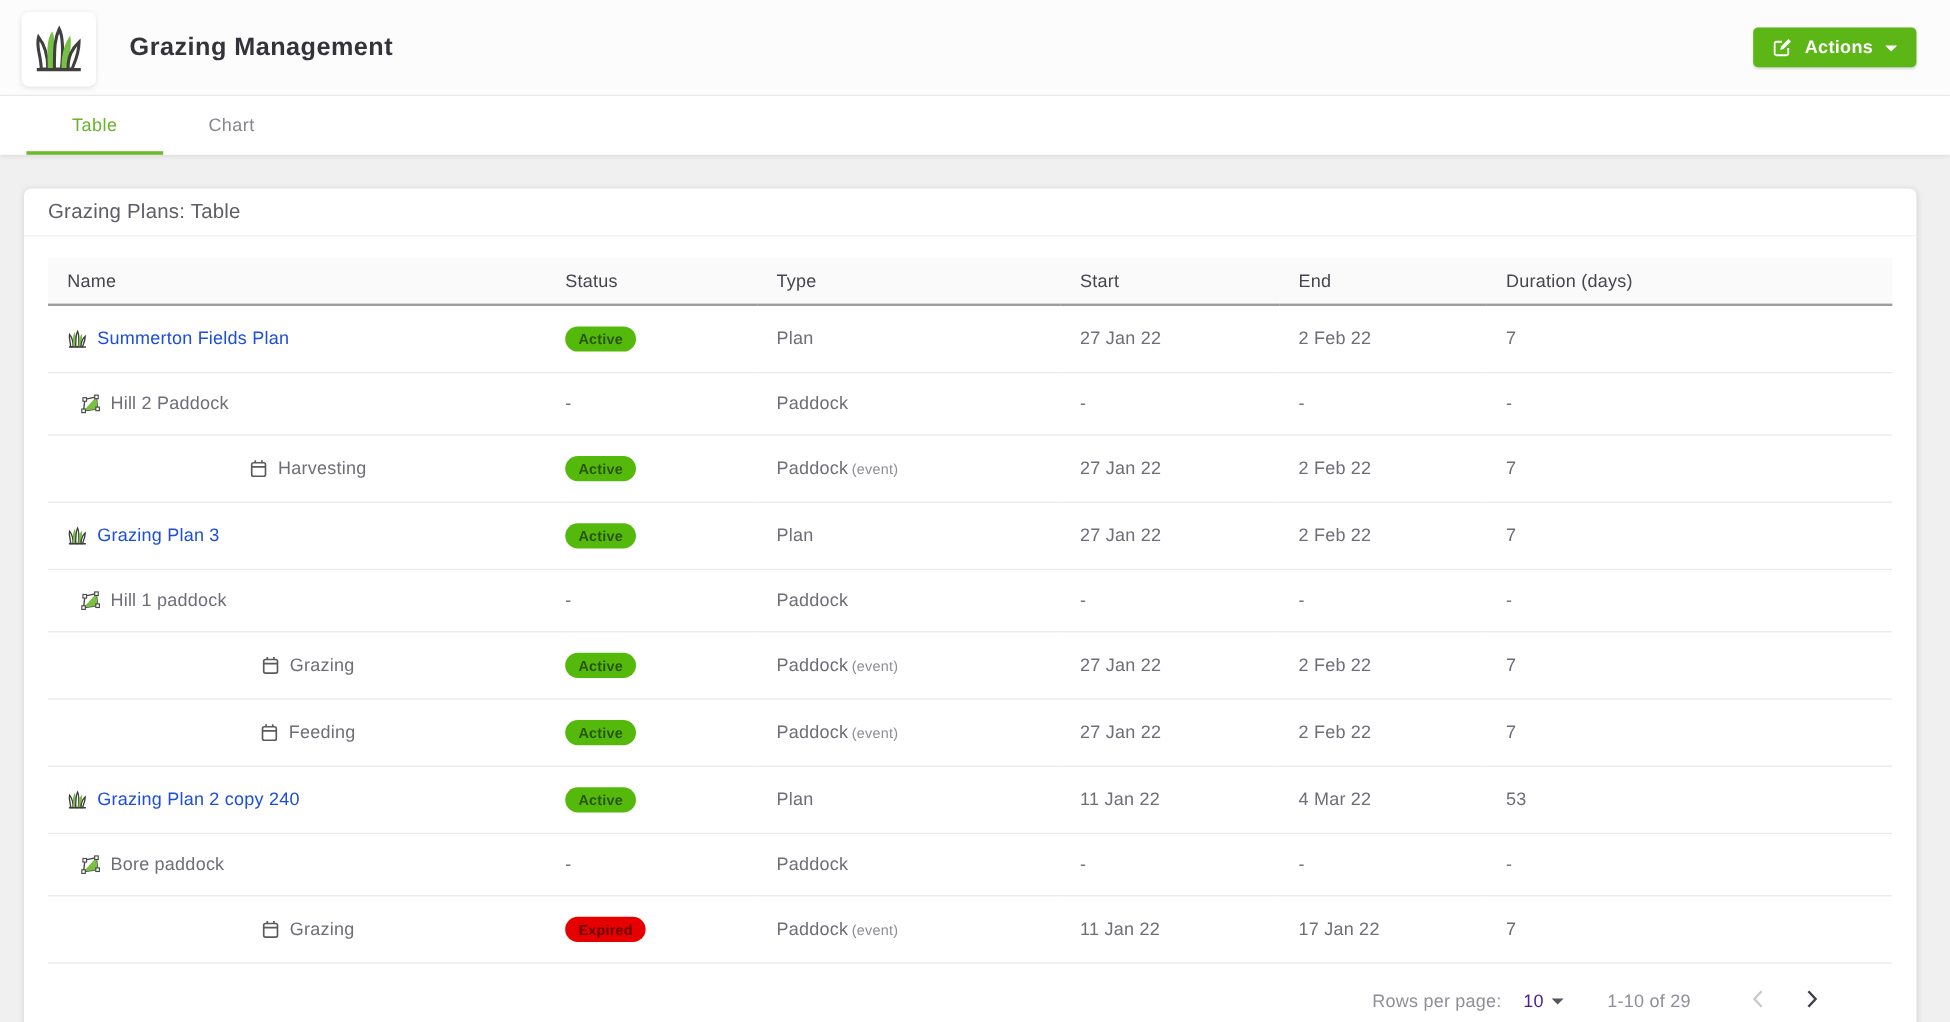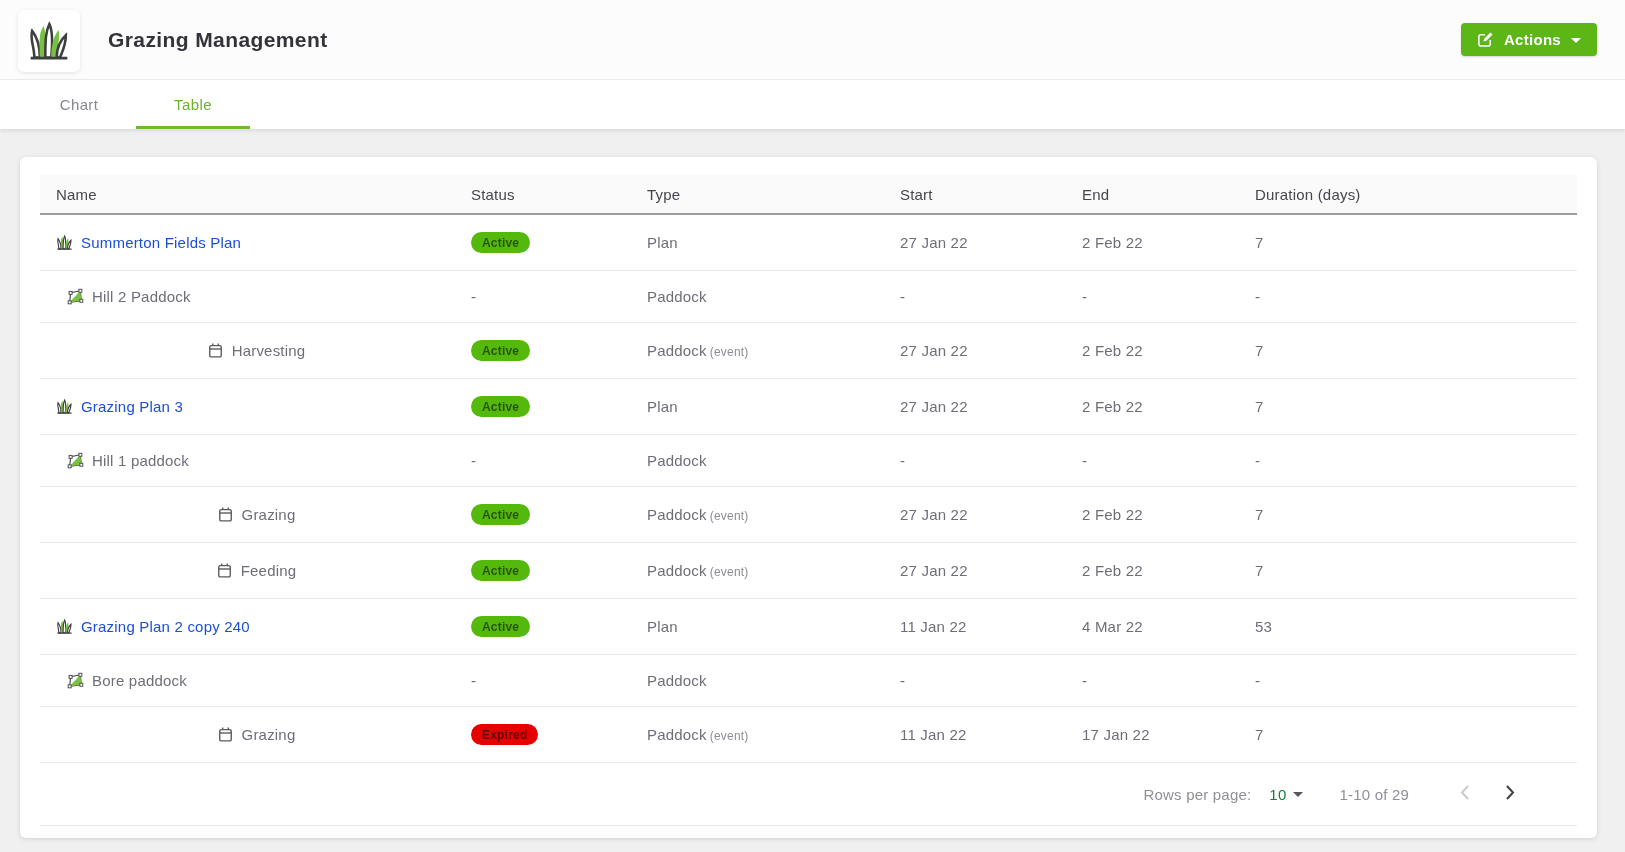--- a/index.html
+++ b/index.html
@@ -65,21 +65,21 @@
   .status-badge.plain { background:none; padding:0; border-radius:0; font-size:15px;
     font-weight:normal; color:#6e6e78; }
 
   .type-suffix { font-size:12px; color:#8d8d95; margin-left:3px; }
 
   
   .pagination { display:flex; align-items:center; justify-content:flex-end;
     padding:16px 52px 16px 0; border-bottom:1px solid #e9e9eb; font-size:15px;
     color:#8f8f97; letter-spacing:0.2px; }
   .rpp-label { margin-right:18px; }
-  .rpp-select { display:flex; align-items:center; gap:7px; color:#15803d;
+  .rpp-select { display:flex; align-items:center; gap:7px; color:#4c1d95;
     cursor:pointer; margin-right:36px; }
   .rpp-select .caret { width:0; height:0; border-left:5px solid transparent;
     border-right:5px solid transparent; border-top:5px solid #55555c; }
   .range-label { margin-right:40px; }
   .pg-btn { background:none; border:none; width:30px; height:30px; display:flex;
     align-items:center; justify-content:center; cursor:pointer; }
   .pg-btn.prev { color:#c9c9ce; margin-right:16px; }
   .pg-btn.next { color:#3f3f46; }
 </style>
 </head>
@@ -106,26 +106,27 @@
         <path d="M14 9.5 V14.3 A1.6 1.6 0 0 1 12.4 15.9 H3.6 A1.6 1.6 0 0 1 2 14.3 V5.6 A1.6 1.6 0 0 1 3.6 4 H8.5" fill="none" stroke="#fff" stroke-width="1.6"></path>
         <path d="M6.8 11.2 L7.8 8 L14.2 1.6 L16.4 3.8 L10 10.2 Z" fill="#fff"></path>
       </svg>
     </span>
     <span>Actions</span>
     <span class="caret"></span>
   </button>
 </div>
 
 <div class="tab-bar">
+  <div class="tab active">Table</div>
   <div class="tab">Chart</div>
-  <div class="tab active">Table</div>
 </div>
 
 <div class="content">
   <div class="card">
+    <div class="card-title">Grazing Plans: Table</div>
     <div class="table-wrap">
       <table>
         <colgroup>
           <col class="c-name">
             <col class="c-status">
             <col class="c-type">
           <col class="c-start">
             <col class="c-end">
             <col class="c-dur">
         </colgroup>

